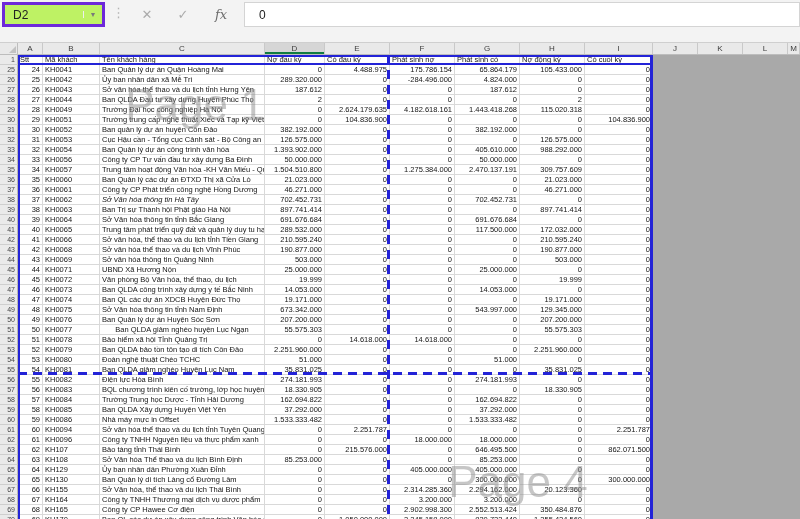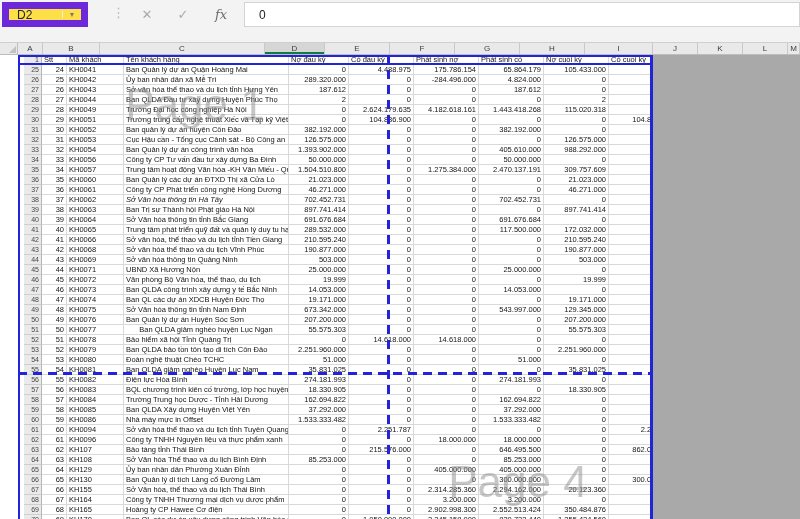--- a/index.html
+++ b/index.html
@@ -1,39 +1,39 @@
 <!DOCTYPE html>
 <html><head>
 <meta charset="utf-8">
 <style>
   html,body{margin:0;padding:0;}
   body{width:800px;height:519px;overflow:hidden;font-family:"Liberation Sans",sans-serif;background:#fff;}
   .app{position:relative;width:800px;height:519px;background:#fff;}
 
   
   .topbar{position:absolute;top:0;left:0;width:800px;height:42px;background:#f3f3f3;}
-  .namebox{position:absolute;left:2px;top:2px;width:86px;height:25px;background:#fde047;border:7px solid #6d28d9;display:flex;align-items:center;box-sizing:border-box;}
+  .namebox{position:absolute;left:2px;top:2px;width:103px;height:25px;background:#bef264;border:3px solid #6d28d9;display:flex;align-items:center;box-sizing:border-box;}
   .namebox .val{flex:1;padding-left:8px;font-size:12px;color:#222;}
   .nb-arrow{width:18px;text-align:center;font-size:7px;color:#7a7a7a;border-left:1px solid #eee;}
   .grip{position:absolute;left:112px;top:5px;font-size:13px;color:#b4b4b4;}
   .fb-btn{position:absolute;top:2px;height:25px;width:30px;display:flex;align-items:center;justify-content:center;background:transparent;border:none;font-size:13px;color:#ababab;padding:0;}
   .btn-cancel{left:132px;}
   .btn-check{left:168px;}
   .btn-fx{left:206px;color:#6d6d6d;font-family:"DejaVu Serif",serif;font-style:italic;font-size:13px;}
   .fx-input{position:absolute;left:244px;top:2px;width:556px;height:25px;background:#fff;border:1px solid #d4d4d4;box-sizing:border-box;display:flex;align-items:center;padding-left:14px;font-size:12px;color:#222;}
 
   
   .sheet{position:absolute;top:42px;left:0;width:800px;height:477px;background:#fff;overflow:hidden;}
   .colstrip{position:absolute;top:0;left:0;width:800px;height:13px;background:#e9e9e9;border-top:1px solid #cfcfcf;border-bottom:1px solid #bdbdbd;box-sizing:border-box;display:flex;z-index:3;}
   .corner{width:18px;box-sizing:border-box;border-right:1px solid #bdbdbd;position:relative;}
   .corner::after{content:"";position:absolute;right:1px;bottom:1px;border-left:7px solid transparent;border-bottom:7px solid #c2c2c2;}
   .colhead{box-sizing:border-box;border-right:1px solid #c9c9c9;font-size:8px;line-height:11px;text-align:center;color:#3c3c3c;overflow:hidden;}
   .colhead.active{background:#d6d6d6;box-shadow:inset 0 -2px 0 #107c41;}
 
-  .gridbody{position:absolute;top:13px;left:0;width:768px;bottom:0;z-index:1;padding-left:24px;}
+  .gridbody{position:absolute;top:13px;left:0;width:768px;bottom:0;z-index:1;}
   .grid-row{display:flex;height:10px;}
   .gutter{width:18px;box-sizing:border-box;background:#eaeaea;border-right:1px solid #b5b5b5;border-bottom:1px solid #cfcfcf;font-size:7px;line-height:9px;color:#474747;text-align:right;padding-right:2px;overflow:hidden;}
   .cell{box-sizing:border-box;background:#fff;border-right:1px solid #d9d9d9;border-bottom:1px solid #d9d9d9;font-size:7.5px;line-height:9px;color:#141414;white-space:nowrap;overflow:hidden;padding:0 2px;}
   .cell.num{text-align:right;}
 
   .outside-gray{position:absolute;left:653px;top:13px;width:147px;bottom:0;background:#a9a9a9;z-index:2;}
 
   .wm-layer{position:absolute;inset:0;z-index:5;pointer-events:none;}
   .wm{position:absolute;transform:translate(-50%,-50%);font-size:44px;color:#8f8f8f;opacity:.5;white-space:nowrap;font-family:"Liberation Sans",sans-serif;}
 
@@ -93,21 +93,21 @@
     <div class="gridbody">
         <div class="grid-row">
           <div class="gutter">1</div>
           <div class="cell" style="width: 25px;">Stt</div>
           <div class="cell" style="width: 57px;">Mã khách</div>
           <div class="cell" style="width: 165px;">Tên khách hàng</div>
           <div class="cell" style="width: 60px;">Nợ đầu kỳ</div>
           <div class="cell" style="width: 65px;">Có đầu kỳ</div>
           <div class="cell" style="width: 65px;">Phát sinh nợ</div>
           <div class="cell" style="width: 65px;">Phát sinh có</div>
-          <div class="cell" style="width: 65px;">Nợ cuối kỳ</div>
+          <div class="cell" style="width: 65px;">Nợ động kỳ</div>
           <div class="cell" style="width: 68px;">Có cuối kỳ</div>
         </div>
         <div class="grid-row">
           <div class="gutter">25</div>
           <div class="cell num" style="width: 25px;">24</div>
           <div class="cell" style="width: 57px;">KH0041</div>
           <div class="cell" style="width: 165px;">Ban Quản lý dự án Quận Hoàng Mai</div>
           <div class="cell num" style="width: 60px;">0</div>
           <div class="cell num" style="width: 65px;">4.488.975</div>
           <div class="cell num" style="width: 65px;">175.786.154</div>
@@ -628,21 +628,21 @@
           <div class="cell num" style="width: 65px;">0</div>
           <div class="cell num" style="width: 65px;">3.200.000</div>
           <div class="cell num" style="width: 65px;">3.200.000</div>
           <div class="cell num" style="width: 65px;">0</div>
           <div class="cell num" style="width: 68px;">0</div>
         </div>
         <div class="grid-row">
           <div class="gutter">69</div>
           <div class="cell num" style="width: 25px;">68</div>
           <div class="cell" style="width: 57px;">KH165</div>
-          <div class="cell" style="width: 165px;">Hoàng ty CP Hawee Cơ điện</div>
+          <div class="cell" style="width: 165px;">Công ty CP Hawee Cơ điện</div>
           <div class="cell num" style="width: 60px;">0</div>
           <div class="cell num" style="width: 65px;">0</div>
           <div class="cell num" style="width: 65px;">2.902.998.300</div>
           <div class="cell num" style="width: 65px;">2.552.513.424</div>
           <div class="cell num" style="width: 65px;">350.484.876</div>
           <div class="cell num" style="width: 68px;">0</div>
         </div>
         <div class="grid-row">
           <div class="gutter">70</div>
           <div class="cell num" style="width: 25px;">69</div>

